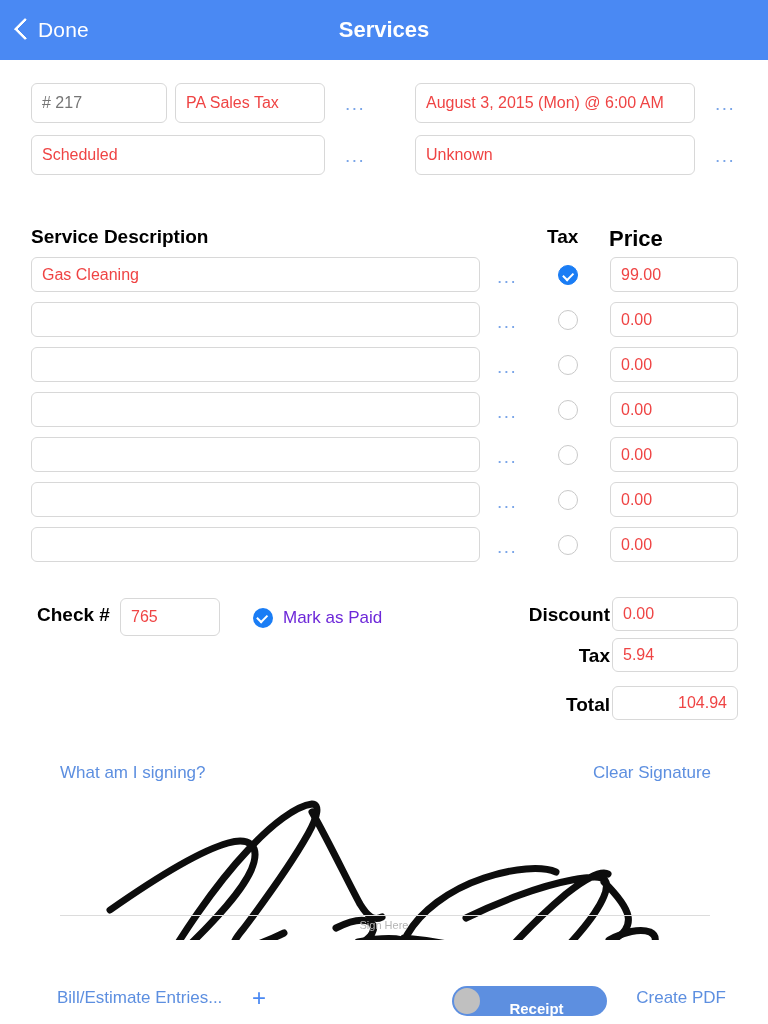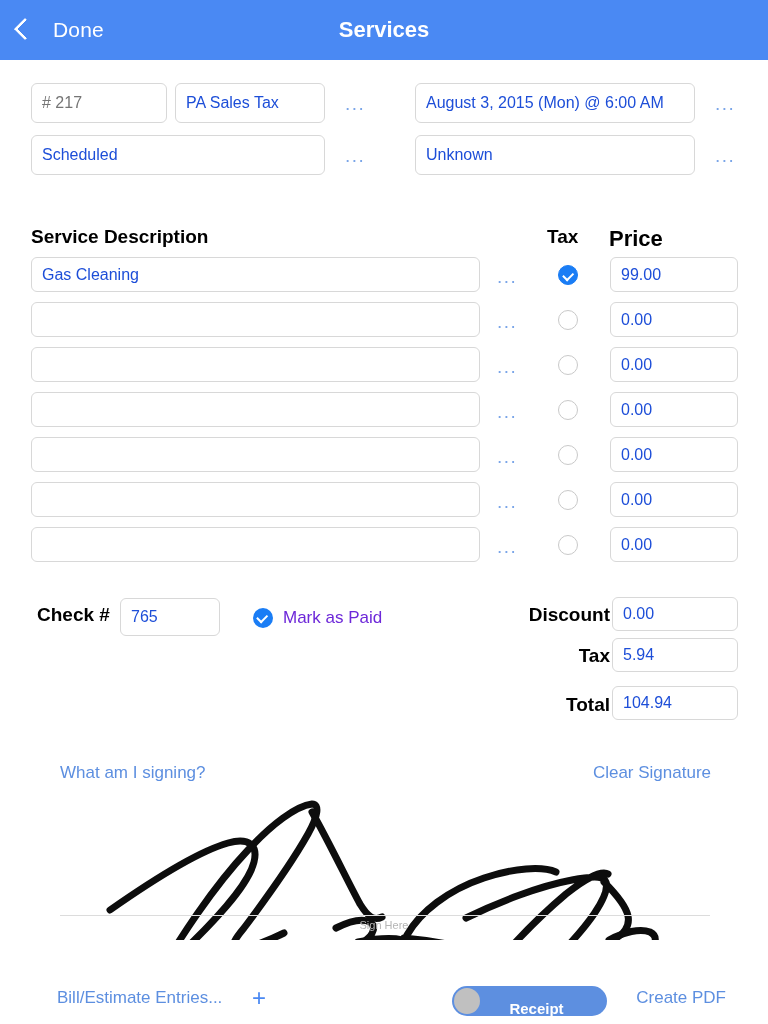--- a/index.html
+++ b/index.html
@@ -11,21 +11,21 @@
   }
   .screen { position: relative; width: 768px; height: 1024px; background:#fff; }
 
   
   .navbar {
     position: absolute; left:0; top:0; width:768px; height:60px;
     background:#4a89f3;
     display:flex; align-items:center;
   }
   .nav-back {
-    display:flex; gap:25px;
+    display:flex; gap:10px;
     margin-left:14px; cursor:pointer;
   }
   .chev {
     width:14px; height:24px; position:relative; display:block;
   }
   .chev::before {
     content:""; position:absolute; left:3px; top:3px;
     width:13px; height:13px;
     border-left:3.5px solid #fff; border-bottom:3.5px solid #fff;
     transform: rotate(45deg);
@@ -35,21 +35,21 @@
   .nav-title {
     position:absolute; left:0; right:0; top:0; height:60px;
     display:flex; align-items:center; justify-content:center;
     color:#fff; font-size:22px; font-weight:bold; pointer-events:none;
   }
 
   
   .fld {
     border:1px solid #d8d8d8; border-radius:6px; background:#fff;
     font-family:"Liberation Sans", sans-serif;
-    font-size:16px; color:#1d4ed8;
+    font-size:16px; color:#ef4444;
     padding:0 10px;
     outline:none;
   }
   .fld.ph { color:#9b9b9b; }
   .dots {
     color:#7aa5e8; font-size:19px; letter-spacing:1.5px;
     cursor:pointer; line-height:1; user-select:none;
   }
 
   
@@ -110,21 +110,21 @@
     width:8px; height:4.5px;
     border-left:2px solid #fff; border-bottom:2px solid #fff;
     transform: rotate(-45deg);
   }
   .paid-lbl { position:absolute; left:283px; top:608px; font-size:17px; color:#6d28d9; }
 
   .tot-lbl { position:absolute; font-size:19px; font-weight:bold; color:#000; text-align:right; width:150px; }
   .tot-fld { position:absolute; left:612px; width:126px; height:34px; }
   #lab-disc { left:460px; top:604px; }  #fld-disc { top:597px; }
   #lab-tax  { left:460px; top:645px; }  #fld-tax  { top:638px; }
-  #lab-tot  { left:460px; top:694px; }  #fld-tot  { top:686px; }
+  #lab-tot  { left:460px; top:694px; }  #fld-tot  { top:686px;text-align:right; }
 
   
   .sig-q {
     position:absolute; left:60px; top:763px;
     font-size:17px; color:#5d8fe0; cursor:pointer;
   }
   .sig-clear {
     position:absolute; right:57px; top:763px;
     font-size:17px; color:#5d8fe0; cursor:pointer;
   }

